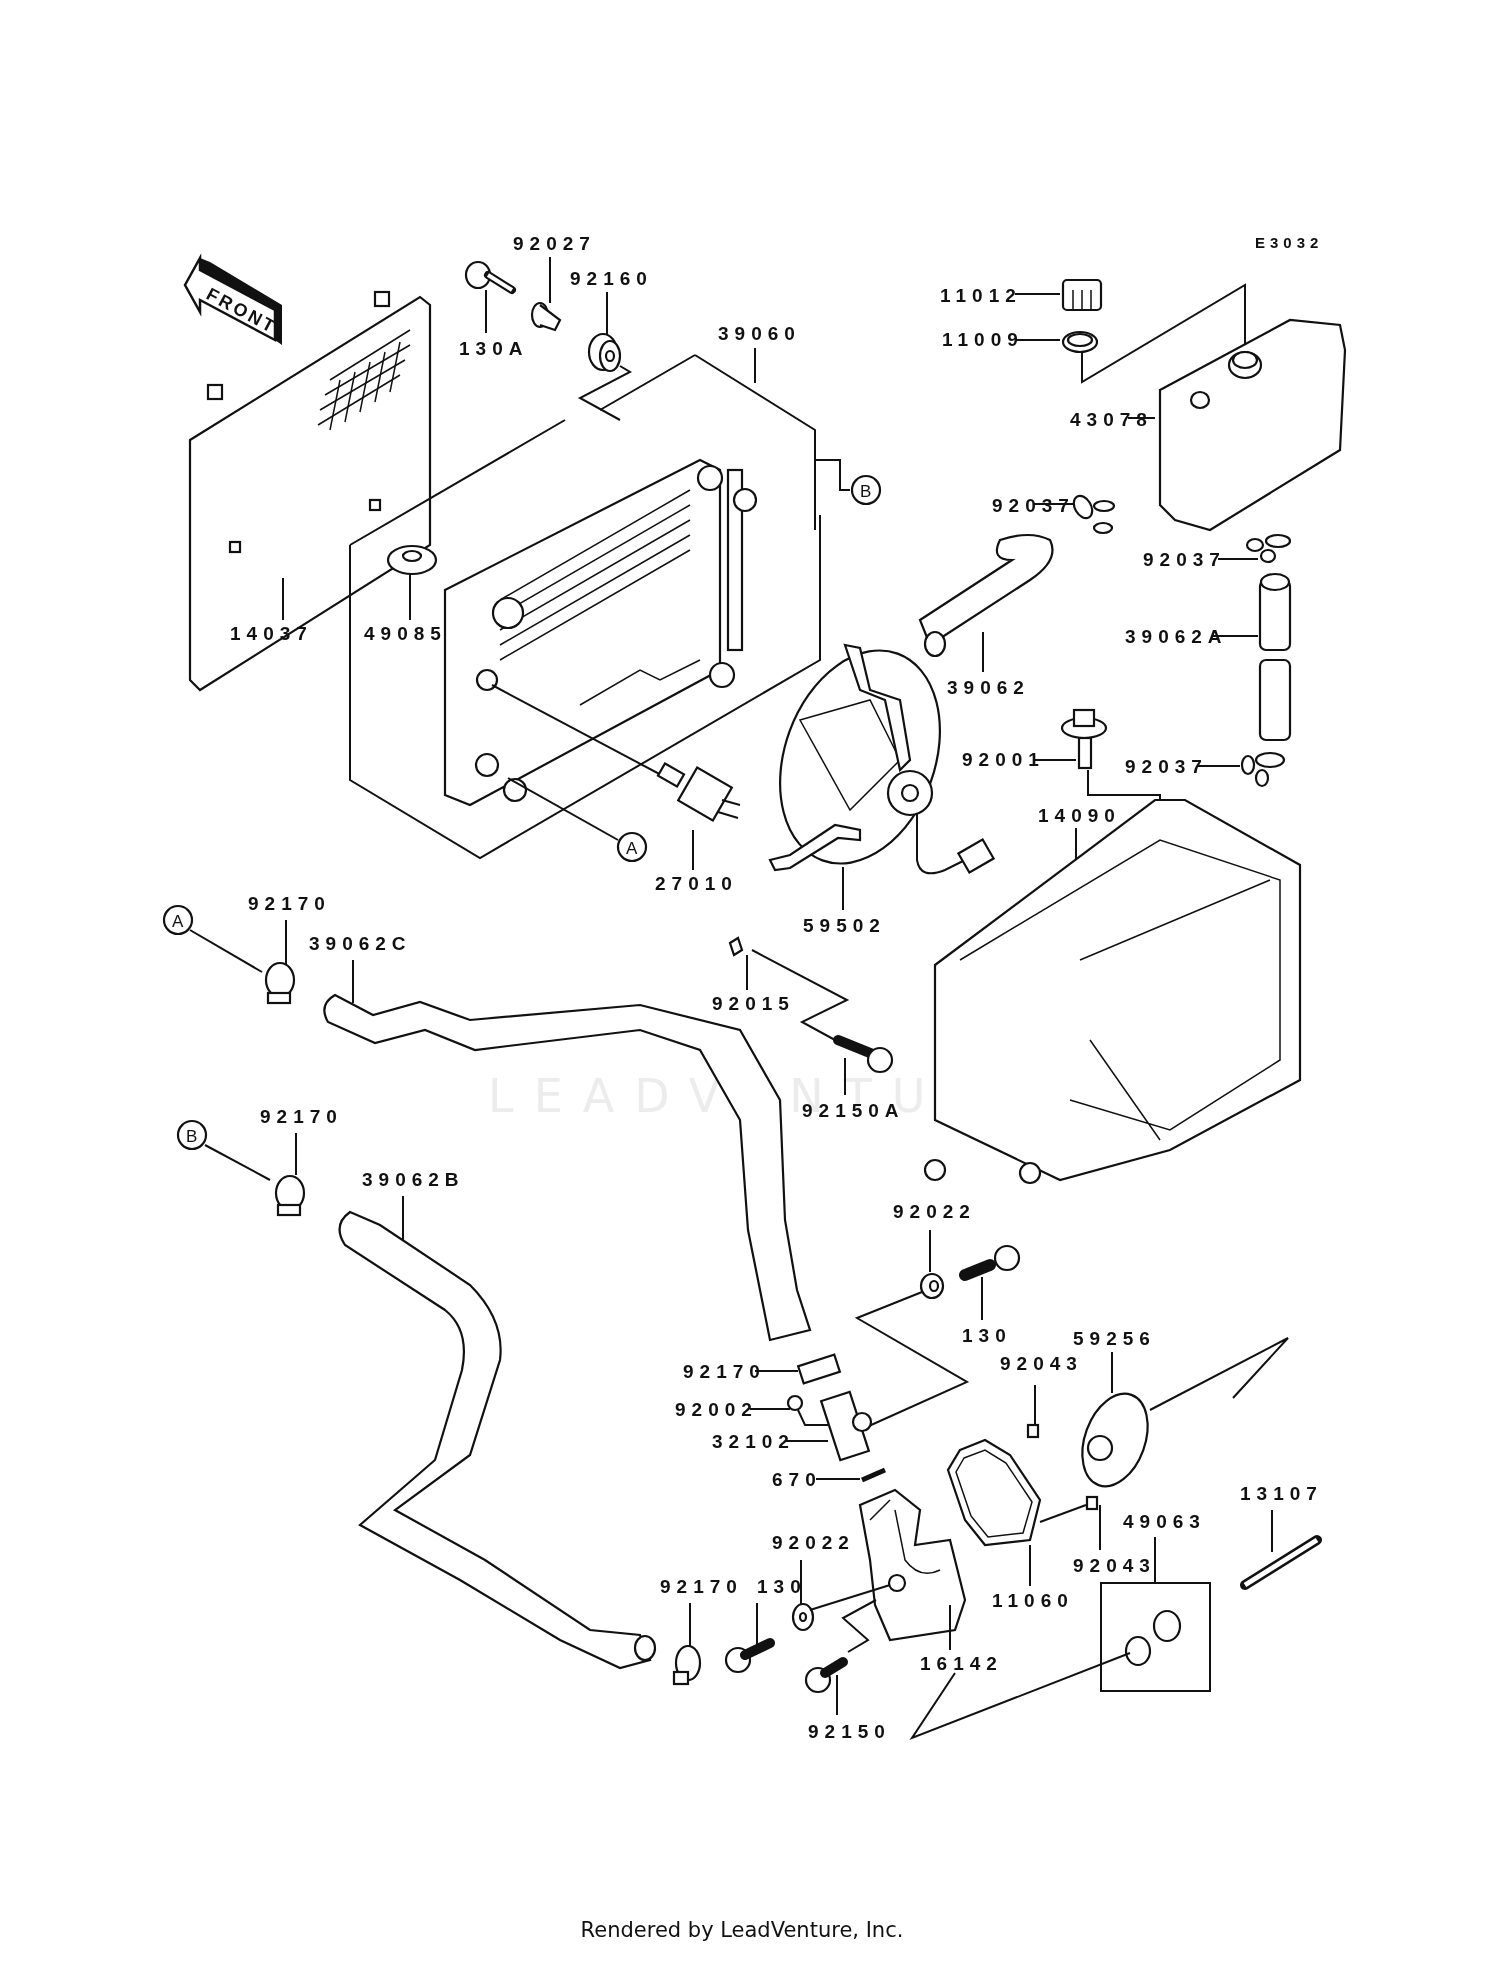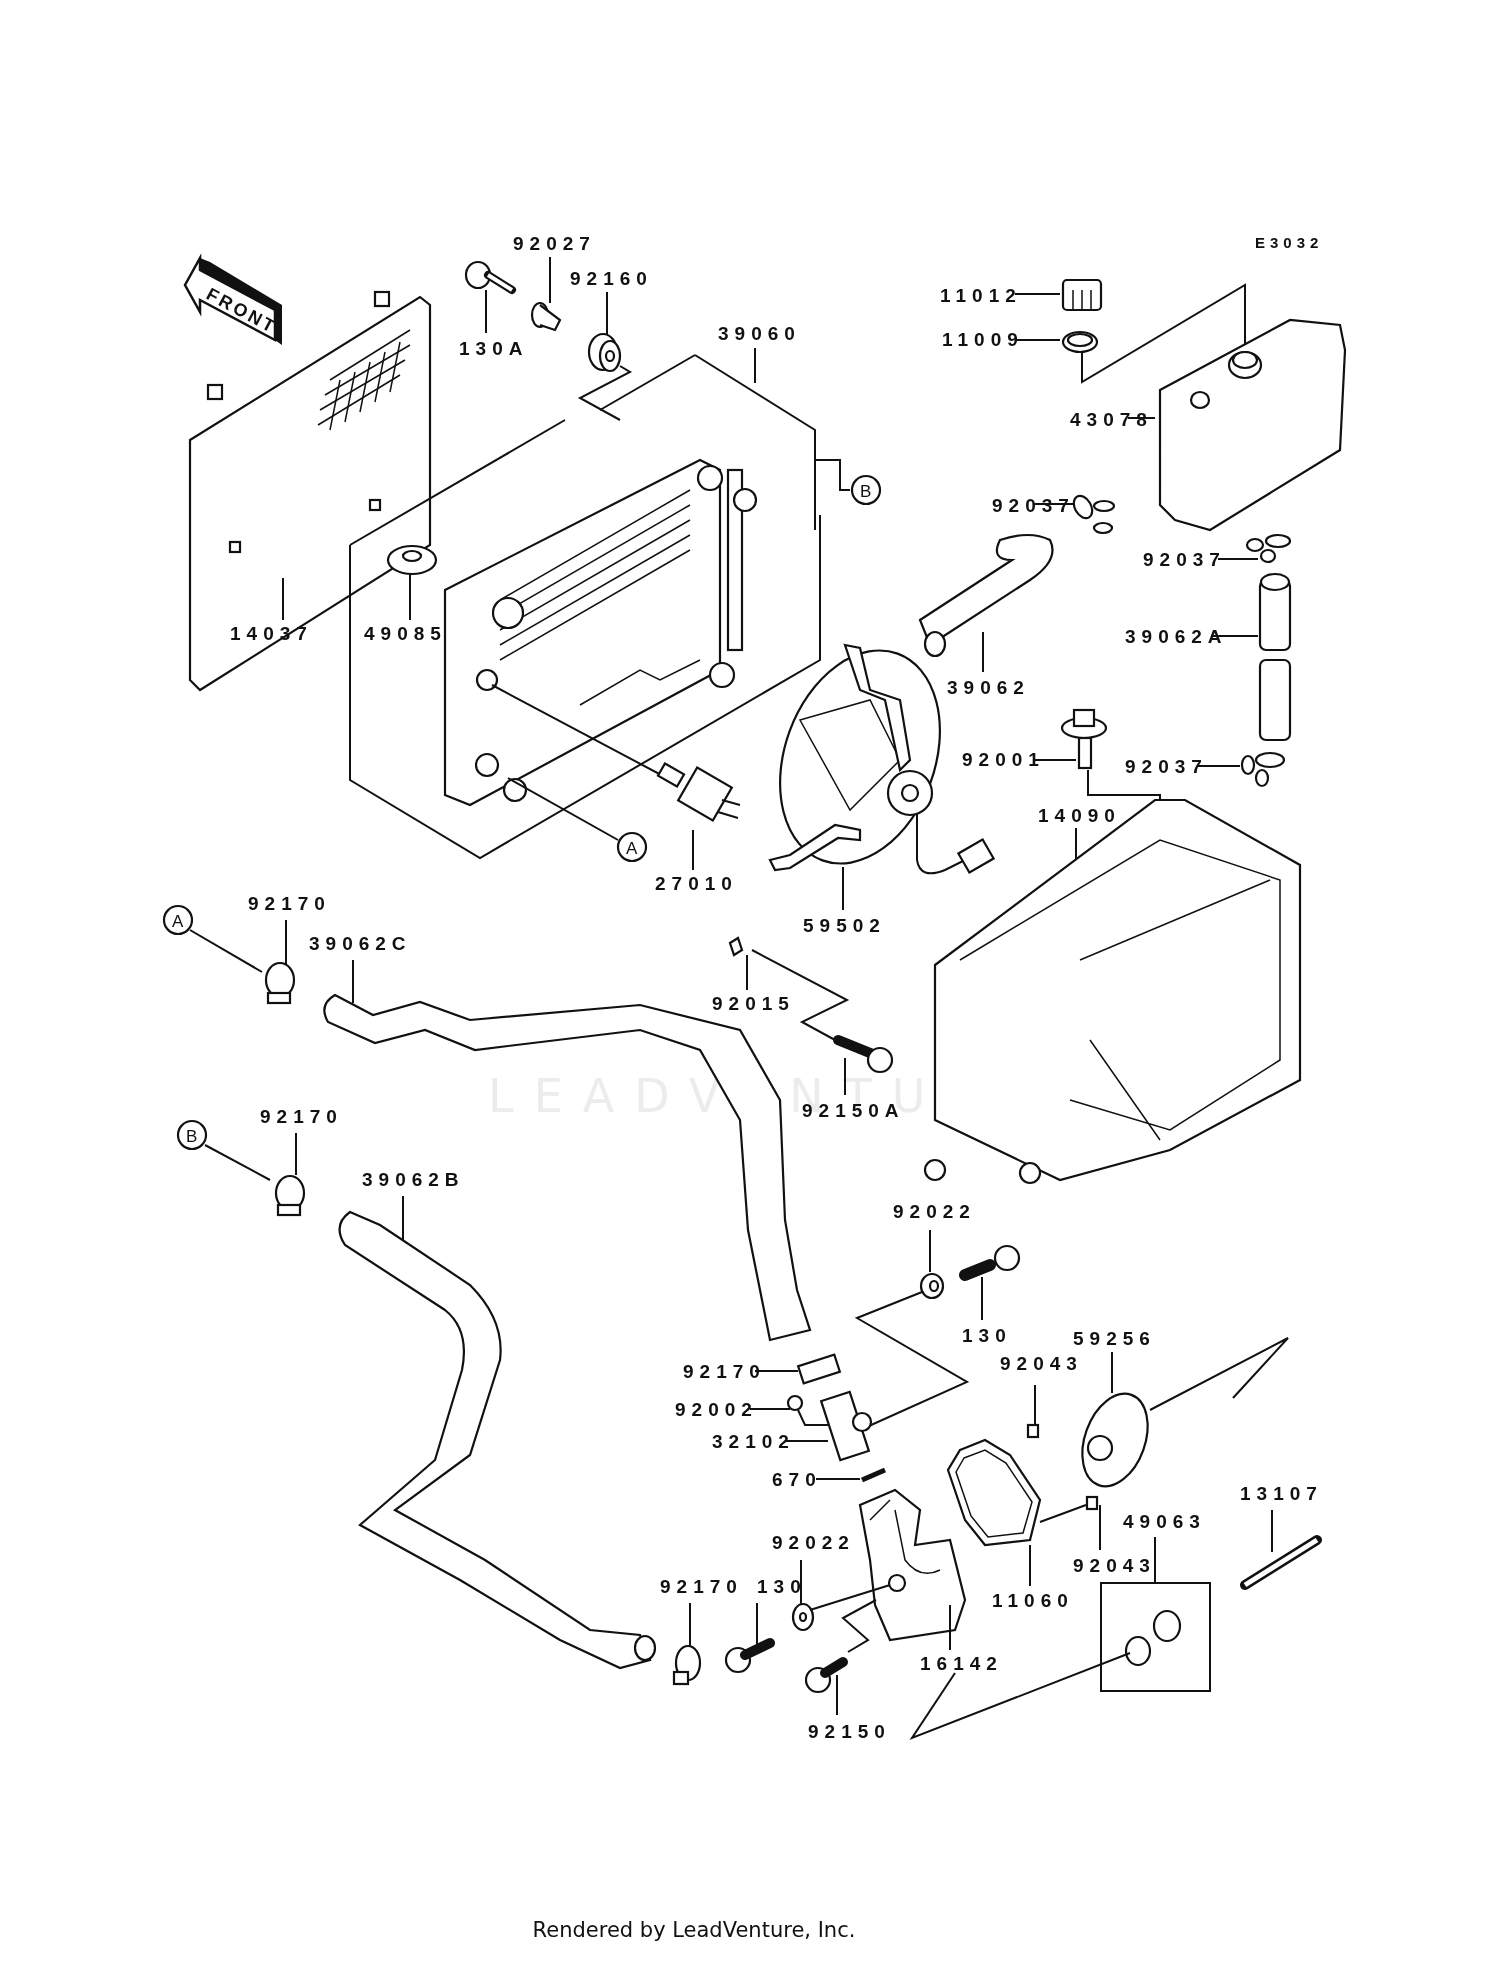--- a/index.html
+++ b/index.html
@@ -3,21 +3,21 @@
 <meta charset="utf-8">
 <style>
   html, body { margin:0; padding:0; background:#ffffff; }
   body { width:1500px; height:1962px; position:relative; overflow:hidden; font-family:"Liberation Sans", sans-serif; }
   #diagram { position:absolute; left:0; top:0; width:1500px; height:1962px; }
   .lbl { font-family:"Liberation Sans Narrow","Liberation Sans", sans-serif; font-size:19px; font-weight:bold; letter-spacing:6px; fill:#111; }
   .ln { stroke:#111; stroke-width:2; fill:none; }
   .part { stroke:#111; stroke-width:2.2; fill:#fff; }
   .thin { stroke:#111; stroke-width:1.5; fill:none; }
   .wm { font-family:"DejaVu Sans", sans-serif; font-size:46px; letter-spacing:20px; fill:#ececec; }
-  #footer { position:absolute; left:0; width:1388px; top:1918px; text-align:center; font-family:"DejaVu Sans", sans-serif; font-size:21px; color:#111; }
+  #footer { position:absolute; left:0; width:1388px; top:1918px; text-align:center; font-family:"DejaVu Sans", sans-serif; font-size:21px; color:#111;padding-left:48px; }
 </style>
 </head>
 <body>
 
 <svg id="diagram" viewBox="0 0 1500 1962" xmlns="http://www.w3.org/2000/svg">
 
   <text class="wm" x="488" y="1112">LEADVENTURE</text>
 
   <text class="lbl" x="1255" y="248" style="font-size:15px;letter-spacing:5px">E3032</text>
 

